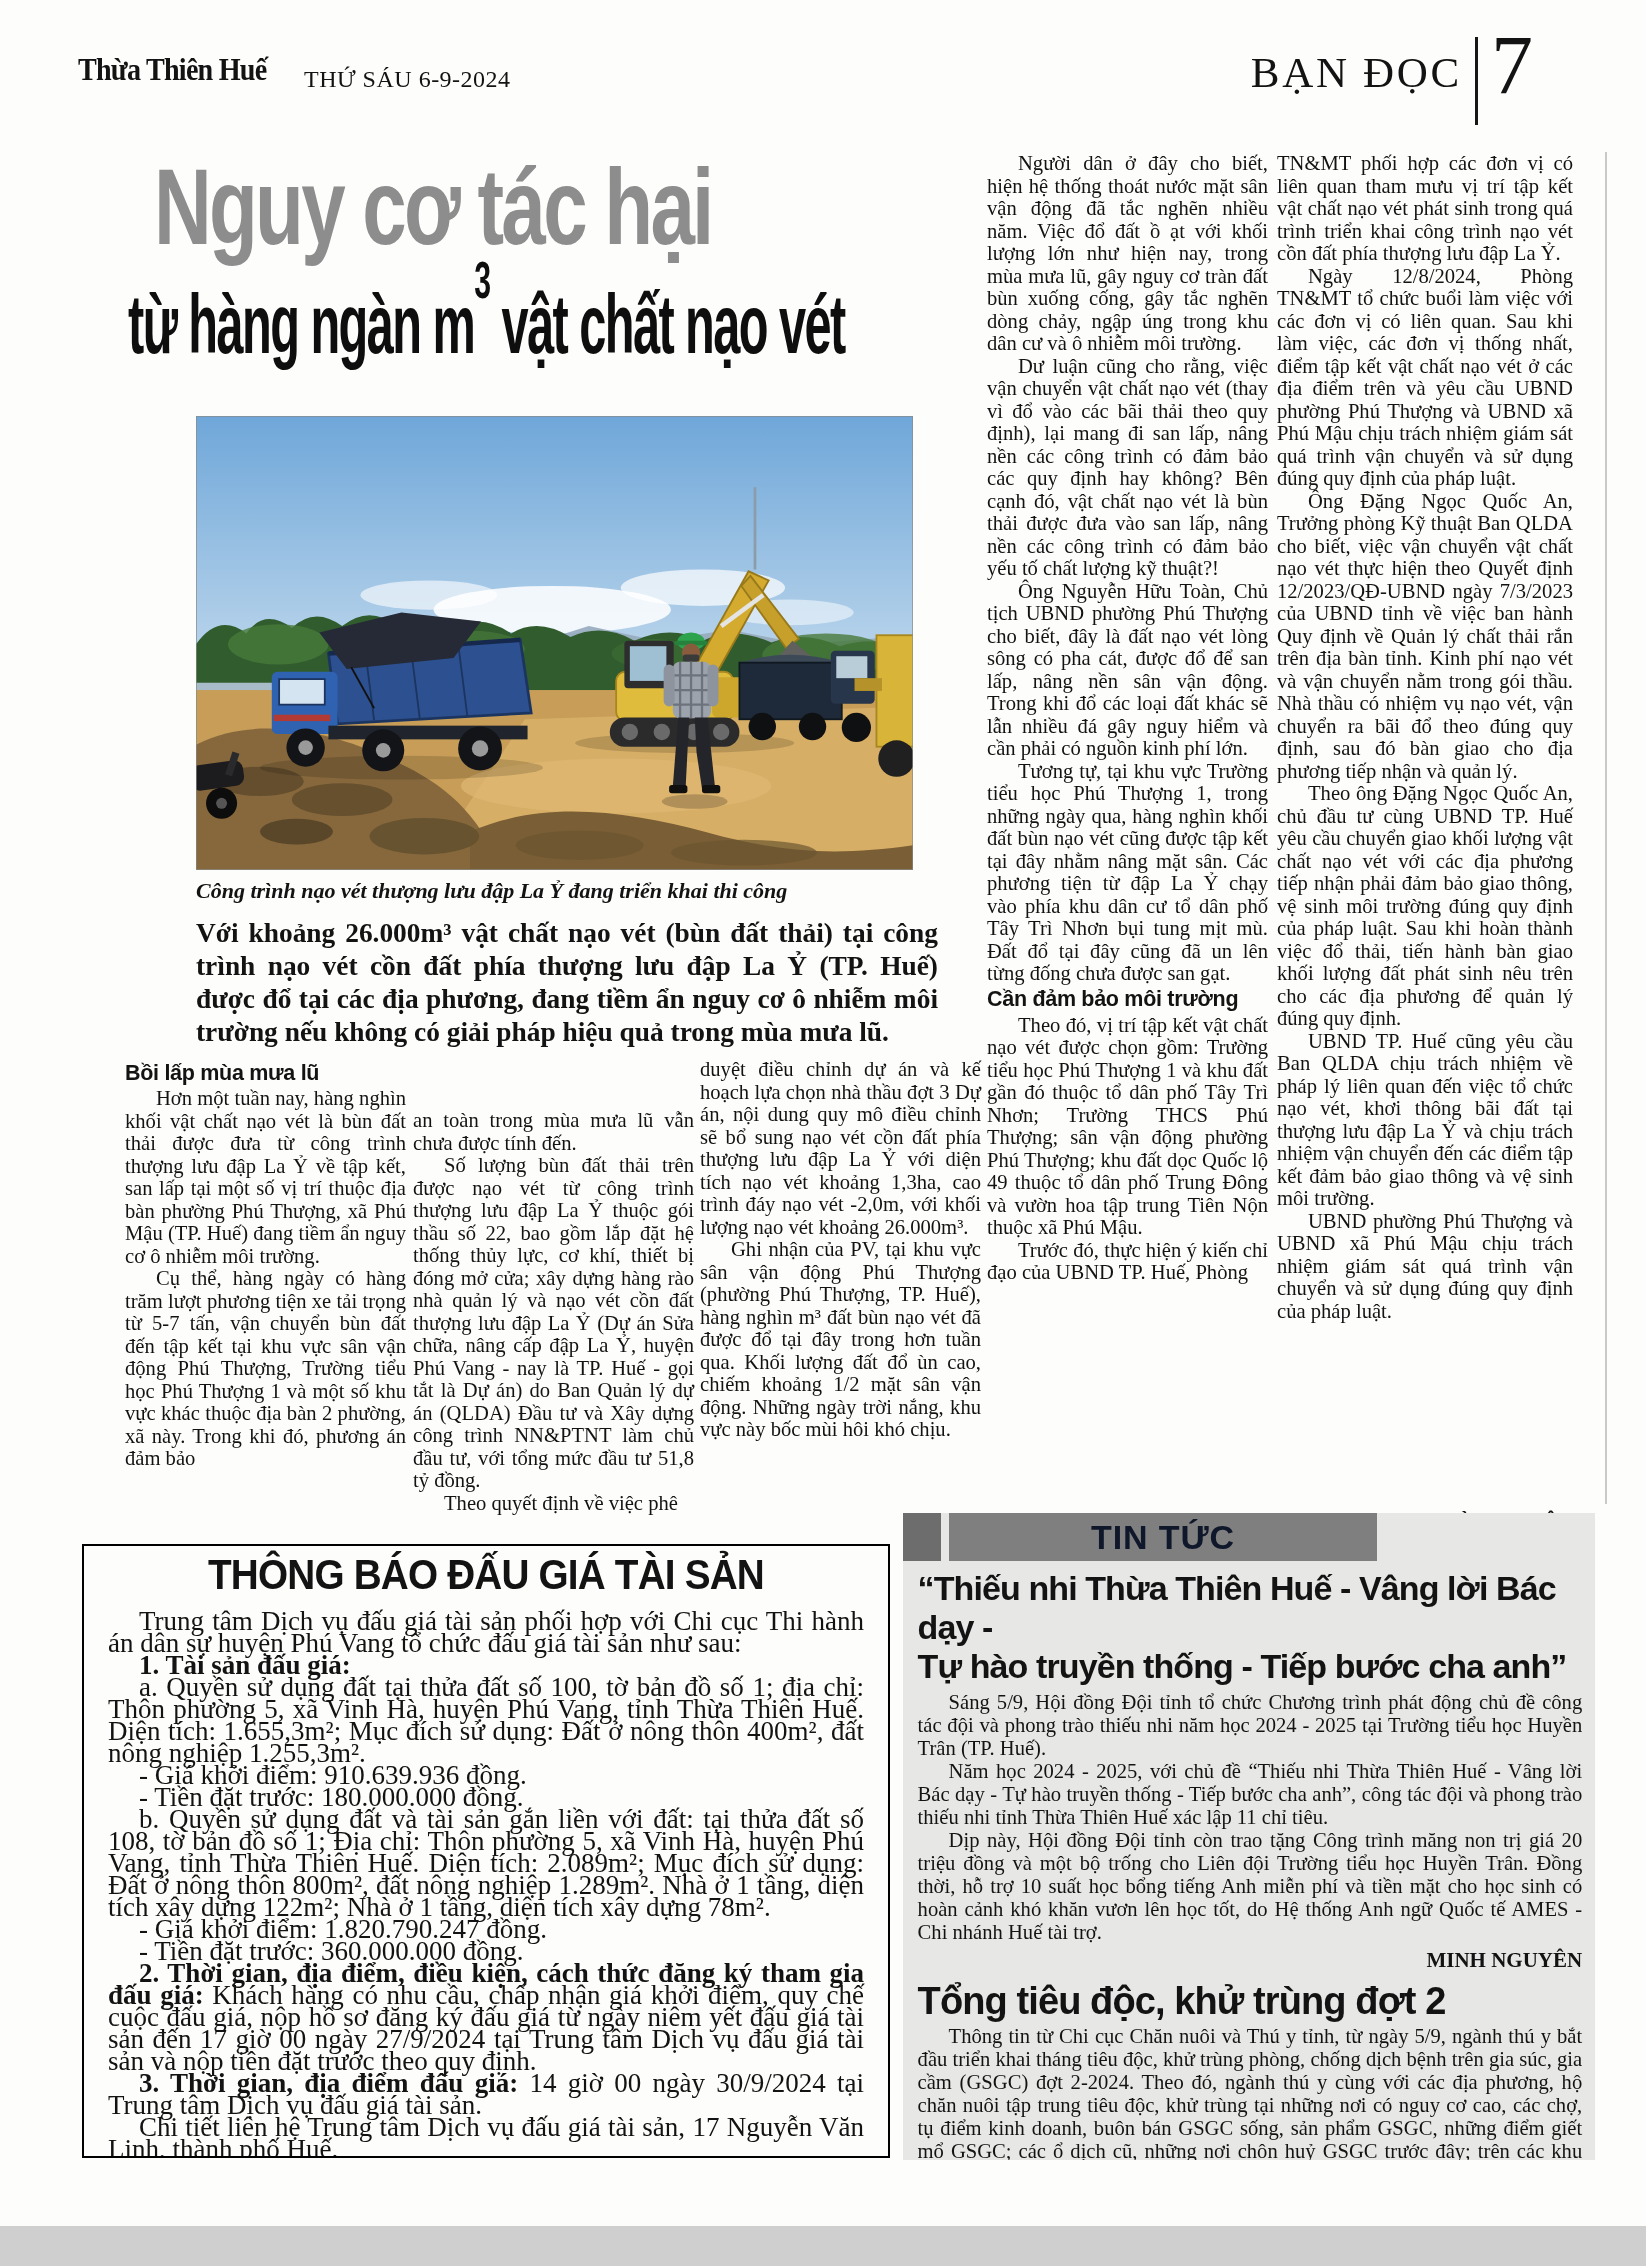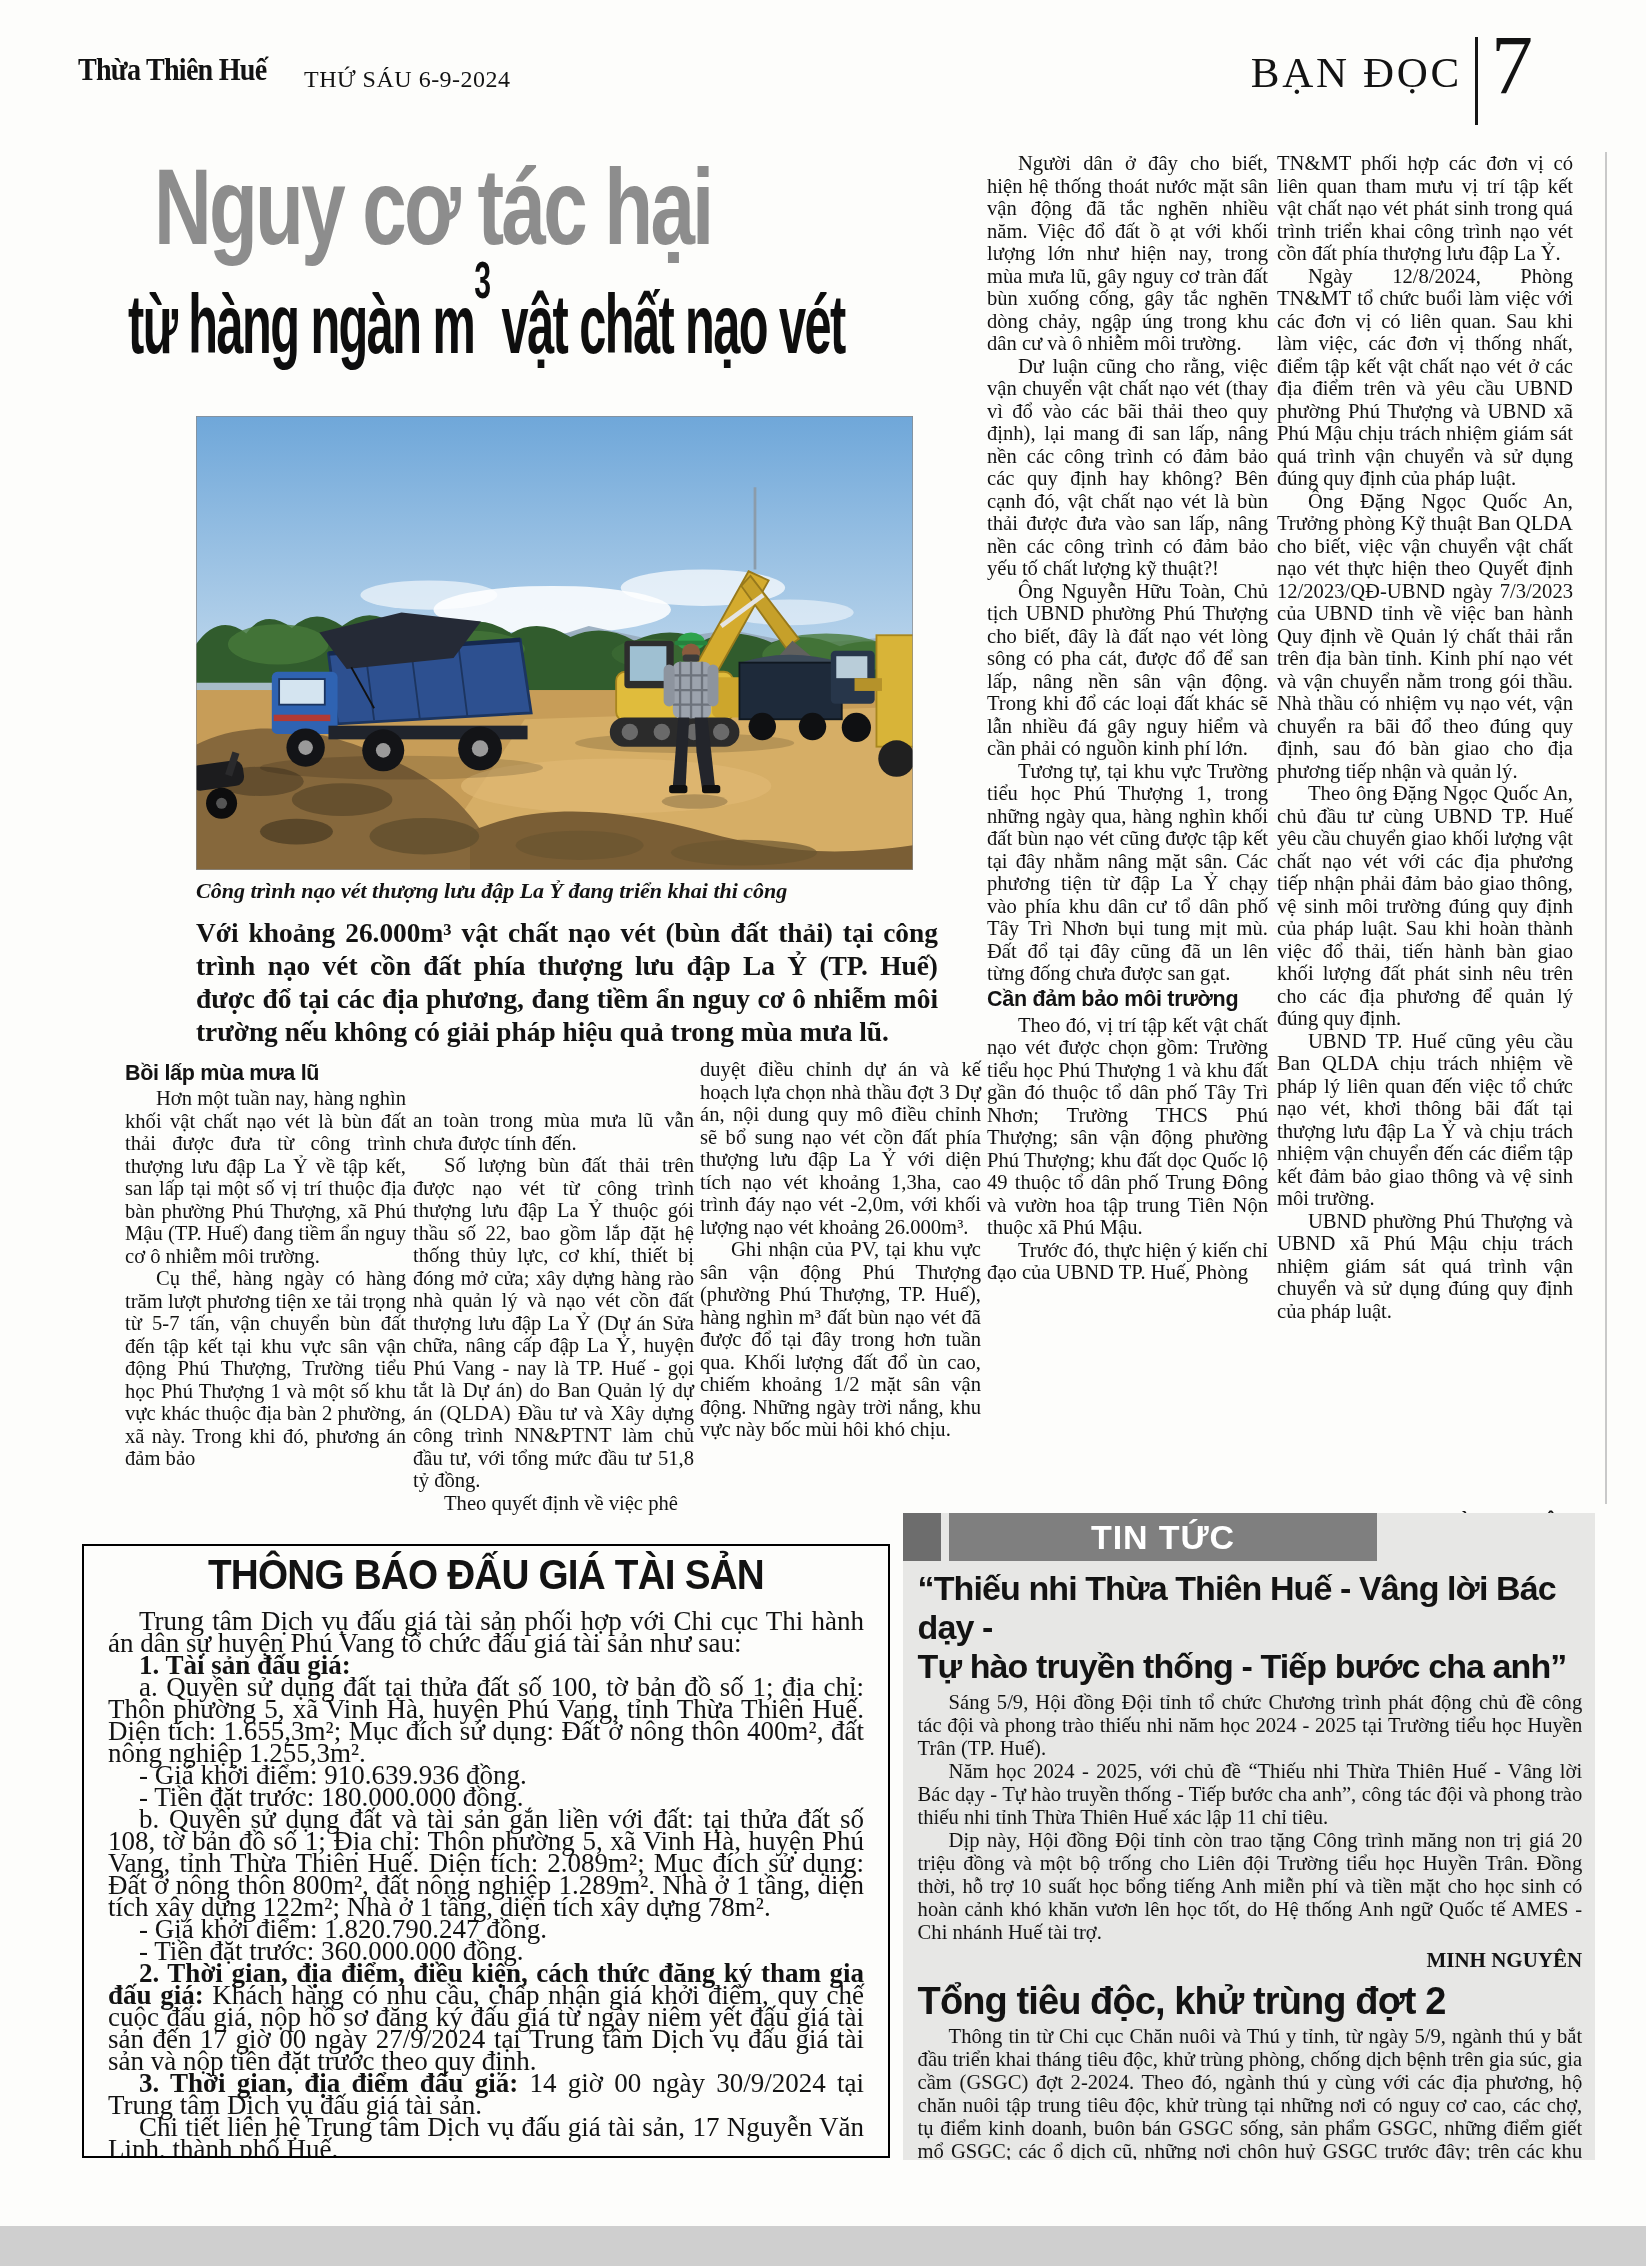--- a/index.html
+++ b/index.html
@@ -50,21 +50,21 @@
   .apara{font-size:27px;line-height:22px;text-align:justify;}
   .apara.ind{text-indent:31px;}
   .signoff{text-align:center;font-weight:700;font-size:22px;margin-top:8.2px;}
   .signer{text-align:center;font-weight:700;font-size:22px;margin-top:31px;}
 
   
   .news{left:903px;top:1513px;width:692px;height:647px;background:#e7e7e5;overflow:hidden;}
   .news-bar-row{position:relative;height:48px;margin-bottom:8.2px;}
   .news-block{position:absolute;left:0;top:0;width:38px;height:48px;background:#6d6d6d;}
   .news-bar{position:absolute;left:46px;top:0;width:428px;height:48px;background:#7f7f7f;
-            color:#ffffff;font-family:"Liberation Sans","DejaVu Sans",sans-serif;font-weight:700;
+            color:#0f172a;font-family:"Liberation Sans","DejaVu Sans",sans-serif;font-weight:700;
             font-size:34px;line-height:48px;text-align:center;letter-spacing:0.9px;}
   .news-inner{padding:0 12.8px 0 14.6px;}
   .news-h1{font-family:"Liberation Sans","DejaVu Sans",sans-serif;font-weight:700;
            font-size:34px;line-height:39px;letter-spacing:-0.9px;margin-bottom:4.6px;}
   .news-h2{font-family:"Liberation Sans","DejaVu Sans",sans-serif;font-weight:700;
            font-size:38px;line-height:42px;letter-spacing:-0.9px;margin:1.8px 0 3.7px;}
   .npara{font-size:20.6px;line-height:23px;text-align:justify;}
   .npara.ind{text-indent:31px;}
   .news-author{text-align:right;font-weight:700;font-size:21px;margin:4.6px 0 6.4px;}
 </style>

